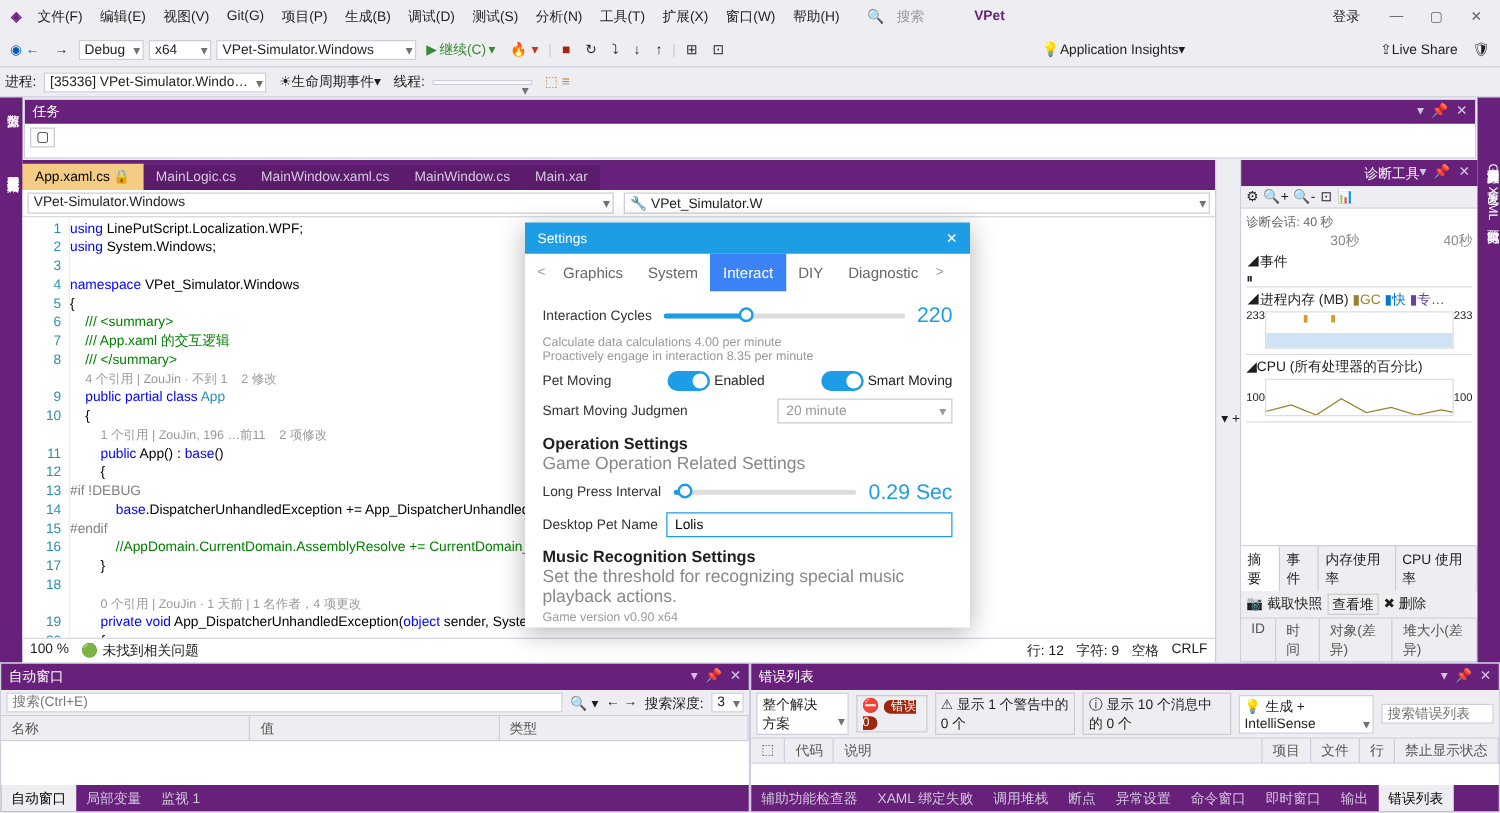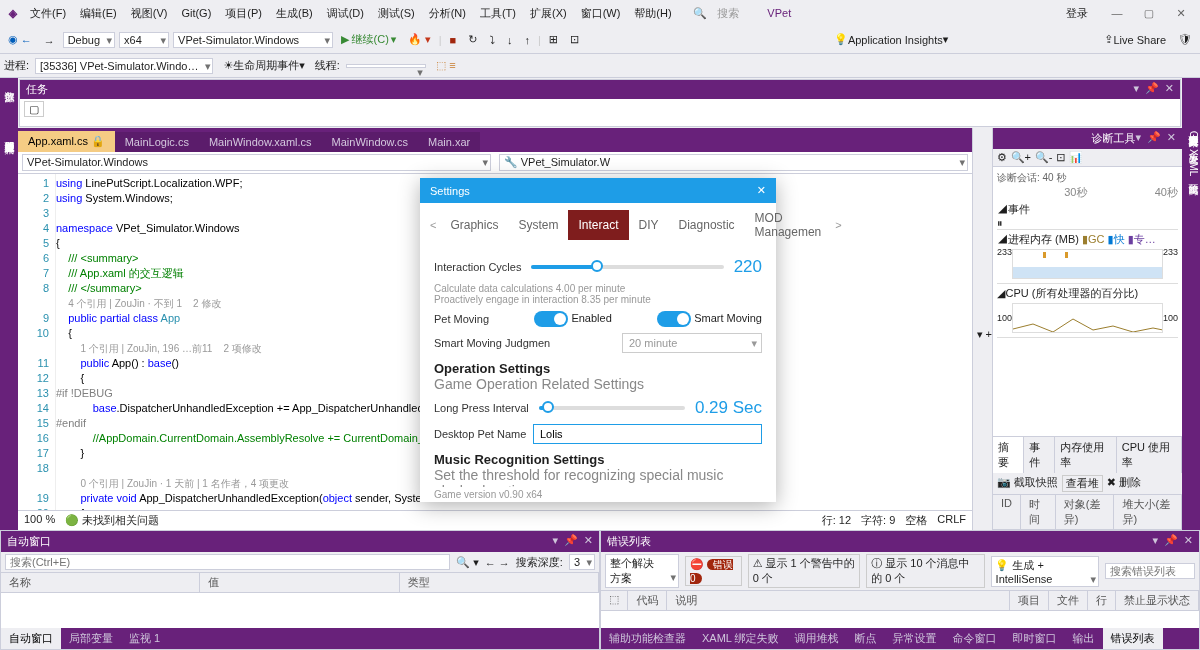--- a/index.html
+++ b/index.html
@@ -46,21 +46,21 @@
 .minich{height:30px;background:#fff;border:1px solid #ddd;position:relative;margin:2px 0}
 .diag-btabs{display:flex;background:#eeeef2;border-top:1px solid #cccedb;font-size:10px}
 .diag-btab{padding:3px 5px;border-right:1px solid #cccedb;cursor:pointer}
 .diag-btab.active{background:#fff}
 
 
 .settings{position:absolute;left:420px;top:178px;width:356px;height:324px;background:#fff;box-shadow:0 4px 20px rgba(0,0,0,.3);z-index:50;display:flex;flex-direction:column}
 .settings-title{background:#1e9de7;color:#fff;padding:6px 10px;display:flex;justify-content:space-between;align-items:center;font-size:13px}
 .settings-tabs{display:flex;padding:0 6px;border-bottom:none;gap:0;align-items:center}
 .stab{padding:8px 10px;color:#666;cursor:pointer;font-size:12px}
-.stab.active{background:#7f1d1d;color:#fff}
+.stab.active{background:#3b82f6;color:#fff}
 .sarrow{color:#999;padding:0 4px}
 .settings-body{flex:1;padding:4px 14px 8px 14px;overflow-y:auto;font-size:12px}
 .srow{display:flex;align-items:center;justify-content:space-between;margin:6px 0}
 .slabel{color:#333}
 .sval{color:#1e9de7;font-size:17px}
 .slider{flex:1;height:4px;background:#ddd;margin:0 10px;position:relative;border-radius:2px}
 .slider .fill{position:absolute;height:100%;background:#1e9de7;border-radius:2px}
 .slider .thumb{position:absolute;width:12px;height:12px;border:2px solid #1e9de7;background:#fff;border-radius:50%;top:-5px;transform:translateX(-50%)}
 .shint{color:#999;font-size:10px;text-align:left}
 .toggle{width:34px;height:16px;background:#1e9de7;border-radius:8px;position:relative;display:inline-block;vertical-align:middle}
@@ -100,21 +100,21 @@
   <span>项目(P)</span>
   <span>生成(B)</span>
   <span>调试(D)</span>
   <span>测试(S)</span>
   <span>分析(N)</span>
   <span>工具(T)</span>
   <span>扩展(X)</span>
   <span>窗口(W)</span>
   <span>帮助(H)</span>
   <span class="search">🔍 <span>搜索</span></span>
-  <span style="color:#68217a;font-weight:400;margin-left:8px">VPet</span>
+  <span style="color:#68217a;font-weight:700;margin-left:20px">VPet</span>
   <div class="right">
     <span>登录</span>
     <div class="winbtns">
       <div class="winbtn">—</div>
       <div class="winbtn">▢</div>
       <div class="winbtn">✕</div>
     </div>
   </div>
 </div>
 
@@ -371,21 +371,20 @@
     <span>Settings</span>
     <span>✕</span>
   </div>
   <div class="settings-tabs">
     <span class="sarrow">&lt;</span>
     <span class="stab">Graphics</span>
     <span class="stab">System</span>
     <span class="stab active">Interact</span>
     <span class="stab">DIY</span>
     <span class="stab">Diagnostic</span>
-    <span class="stab">MOD Managemen</span>
     <span class="sarrow">&gt;</span>
   </div>
   <div class="settings-body">
     <div class="srow">
       <span class="slabel">Interaction Cycles</span>
       <div class="slider">
           <div class="fill" style="width:34%"></div>
           <div class="thumb" style="left:34%"></div>
         </div>
       <span class="sval">220</span>

